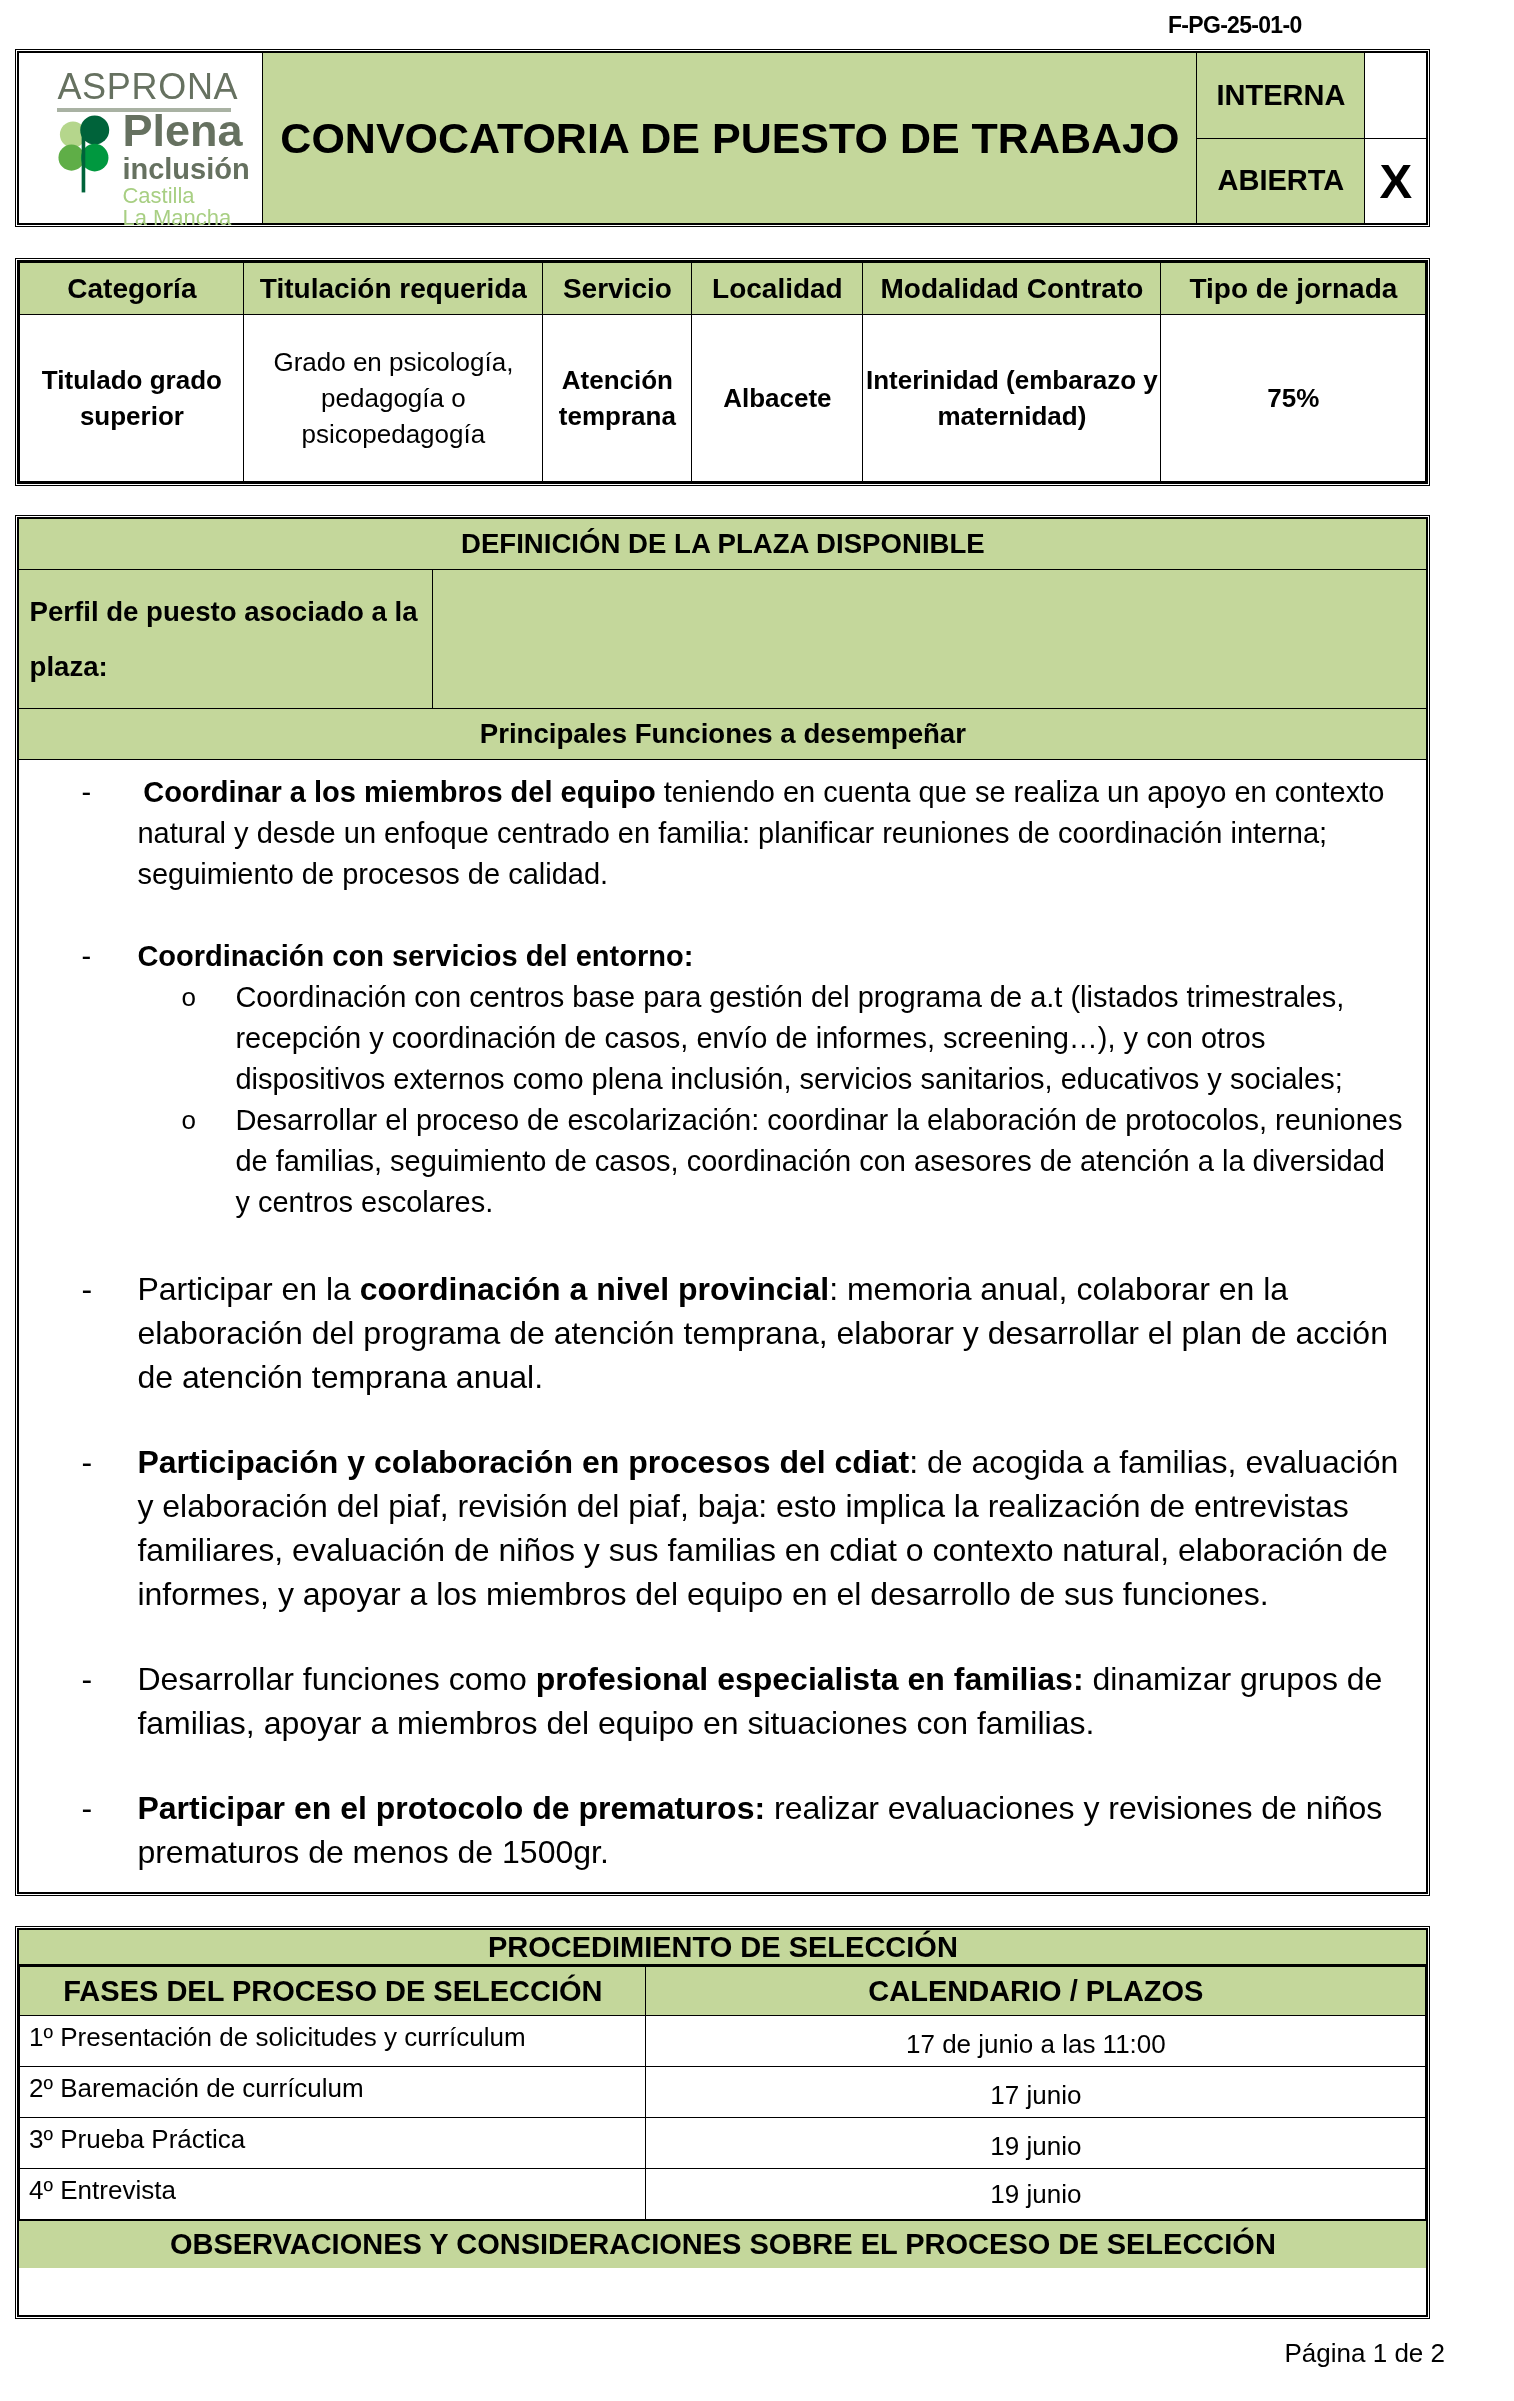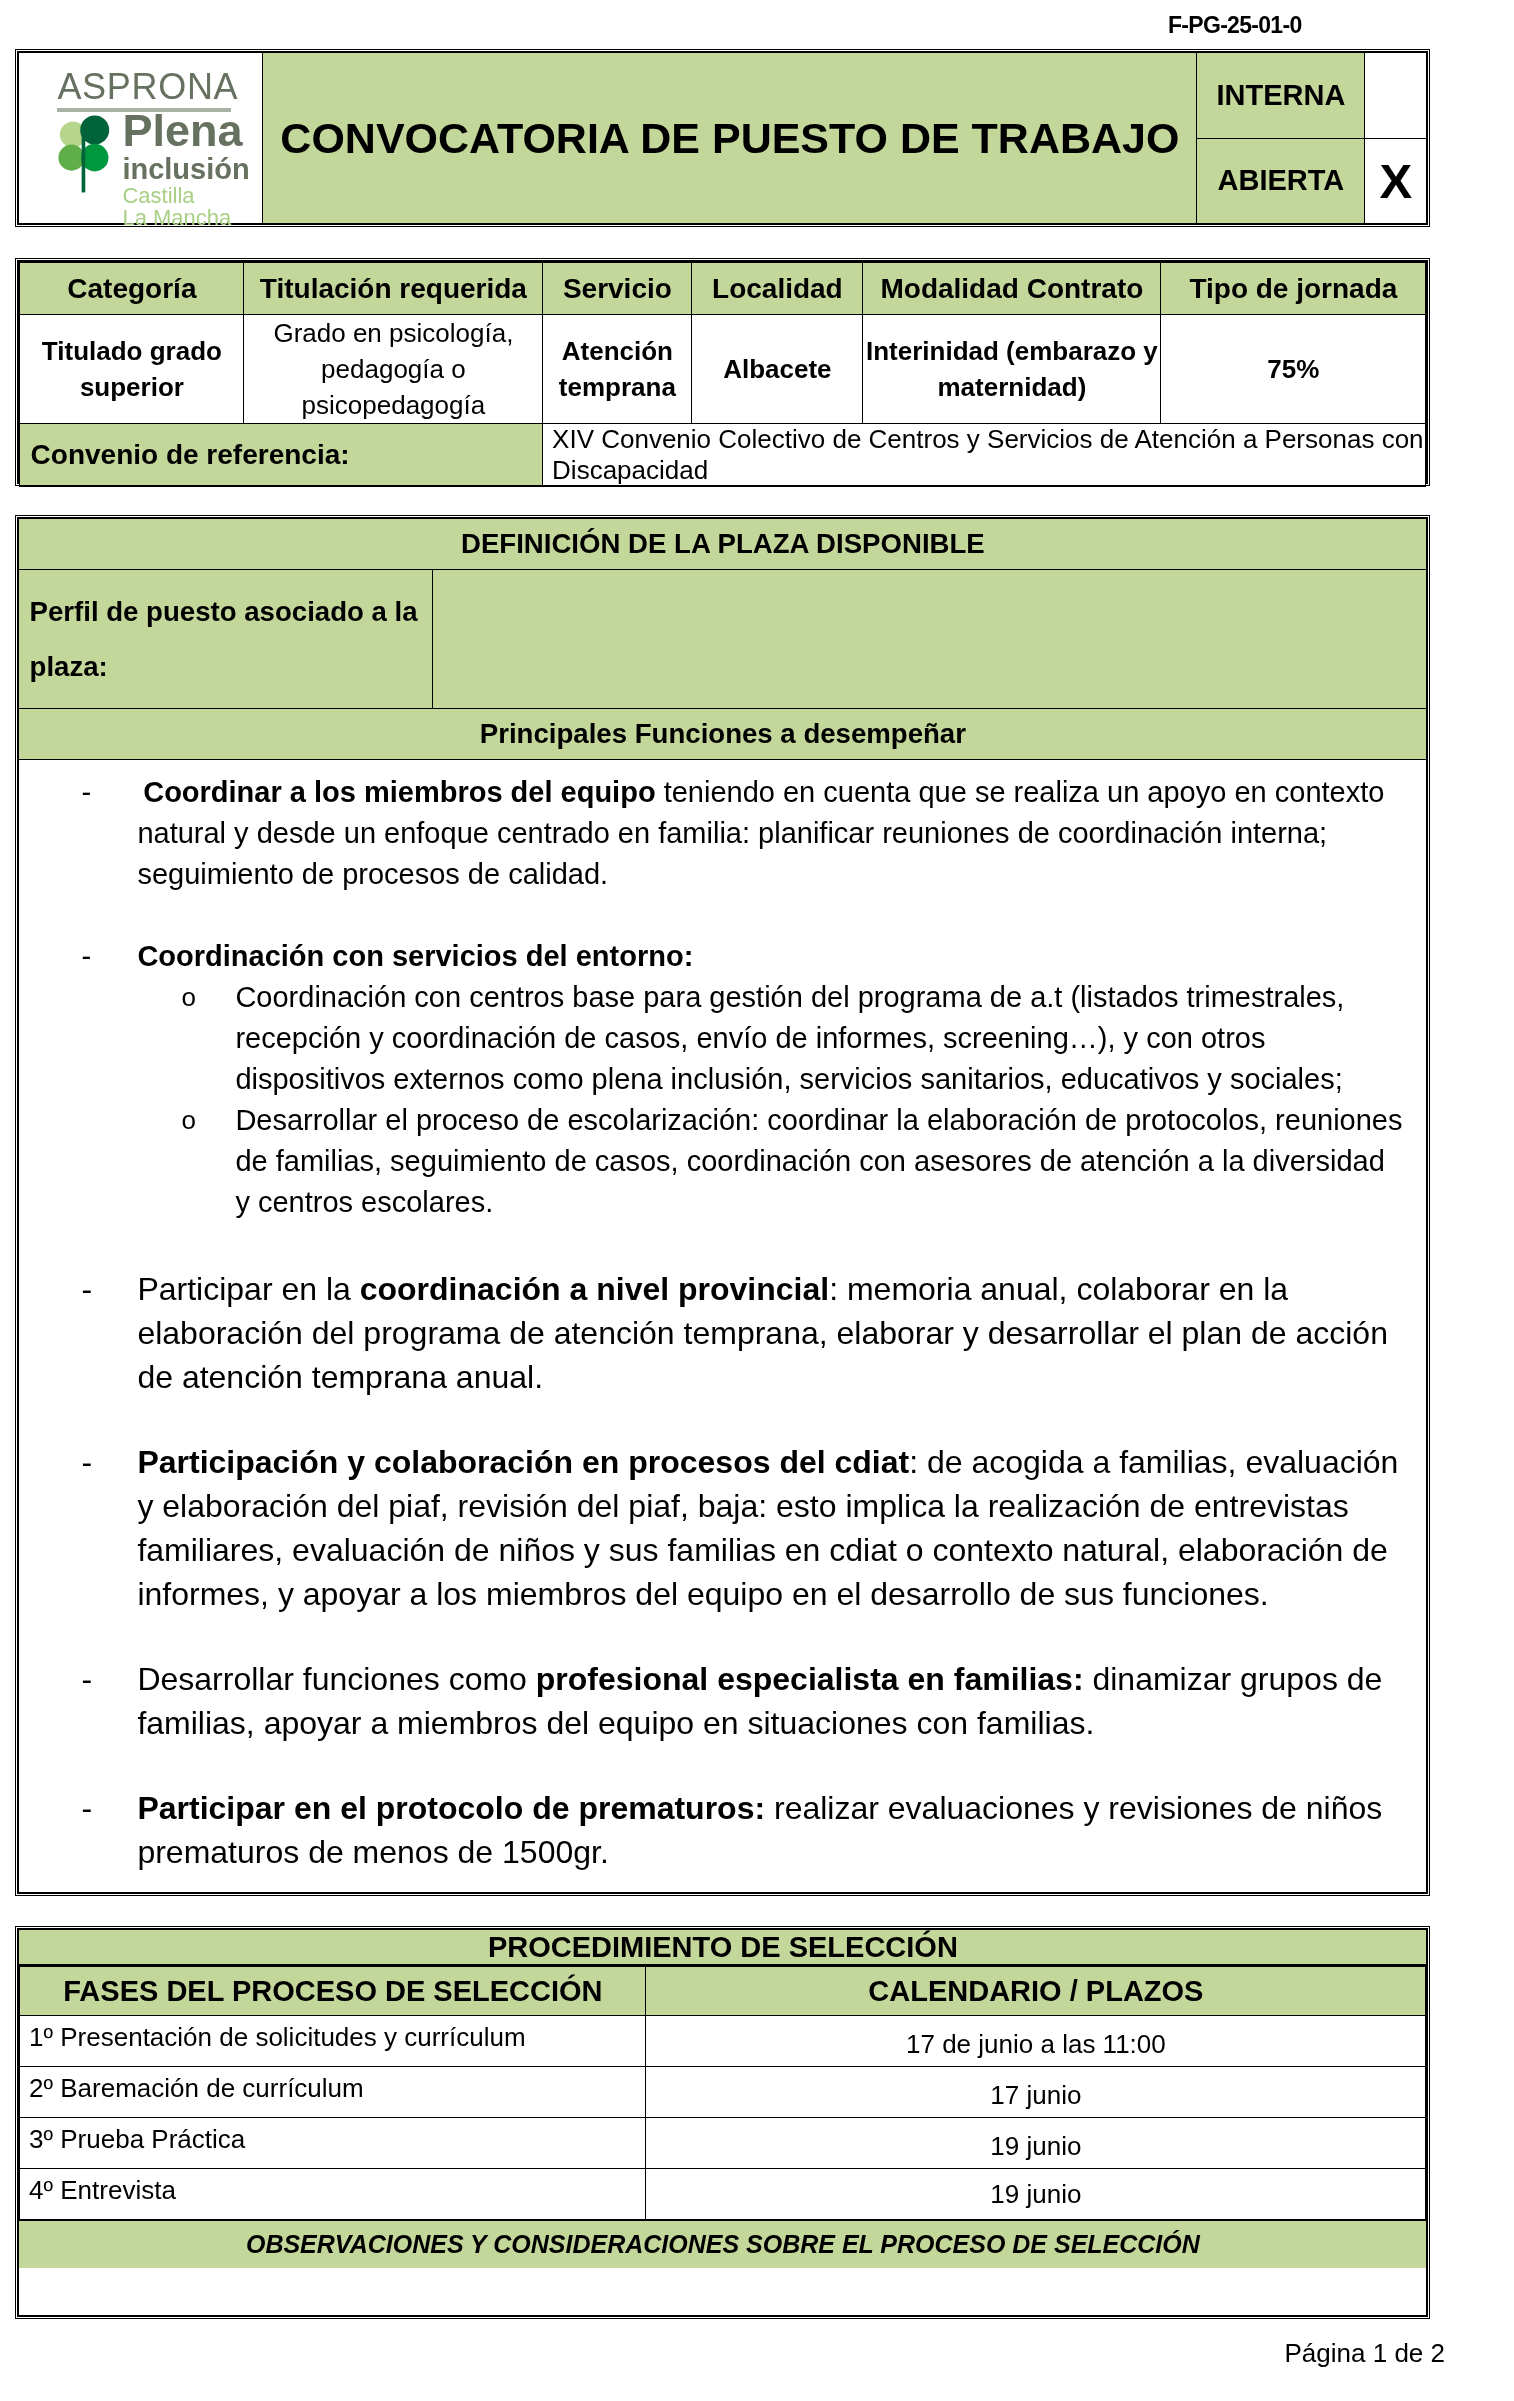--- a/index.html
+++ b/index.html
@@ -58,21 +58,21 @@
   .item.first .dash { }
   .item.first .lead { padding-left: 5.8px; }
 
   
   .proc { left: 17.4px; top: 1928px; width: 1411px; height: 389px; }
   .proc .sec-head { height: 36px; font-size: 29px; border-bottom: 2.2px double #000; }
   .proc table th { font-size: 29px; font-weight: bold; height: 49px; background: #c4d79b; }
   .proc table td { font-size: 26px; background: #fff; height: 51px; }
   .proc table td.phase { text-align: left; vertical-align: top; padding: 5.8px 8.7px; }
   .proc table td.date { padding-top: 7.3px; }
-  .proc .obs { height: 48px; display: flex; align-items: center; justify-content: center; font-weight: bold; font-size: 25px; border-top: 1.5px solid #000; font-style: italic; }
+  .proc .obs { height: 48px; display: flex; align-items: center; justify-content: center; font-weight: bold; font-size: 29px; border-top: 1.5px solid #000; }
 
   .pager { position: absolute; top: 2338px; right: 70px; font-size: 26px; }
 </style>
 </head>
 <body>
 
 <div class="form-code">F-PG-25-01-0</div>
 
 <div class="frame header">
   <div class="logo">
@@ -123,24 +123,20 @@
       <th>Tipo de jornada</th>
     </tr>
     <tr>
       <td class="val">Titulado grado superior</td>
       <td class="val normal">Grado en psicología, pedagogía o psicopedagogía</td>
       <td class="val">Atención temprana</td>
       <td class="val">Albacete</td>
       <td class="val">Interinidad (embarazo y maternidad)</td>
       <td class="val">75%</td>
     </tr>
-    <tr>
-      <td colspan="2" class="conv-label" style="width:0"><span>Convenio de referencia:</span></td>
-      <td colspan="4" class="conv-val">XIV Convenio Colectivo de Centros y Servicios de Atención a Personas con Discapacidad</td>
-    </tr>
   </tbody>
     </table>
 </div>
 
 <div class="frame defin">
   <div class="sec-head green">DEFINICIÓN DE LA PLAZA DISPONIBLE</div>
   <div class="perfil green">
     <div class="lbl">Perfil de puesto asociado a la plaza:</div>
   </div>
   <div class="sec-head green">Principales Funciones a desempeñar</div>

